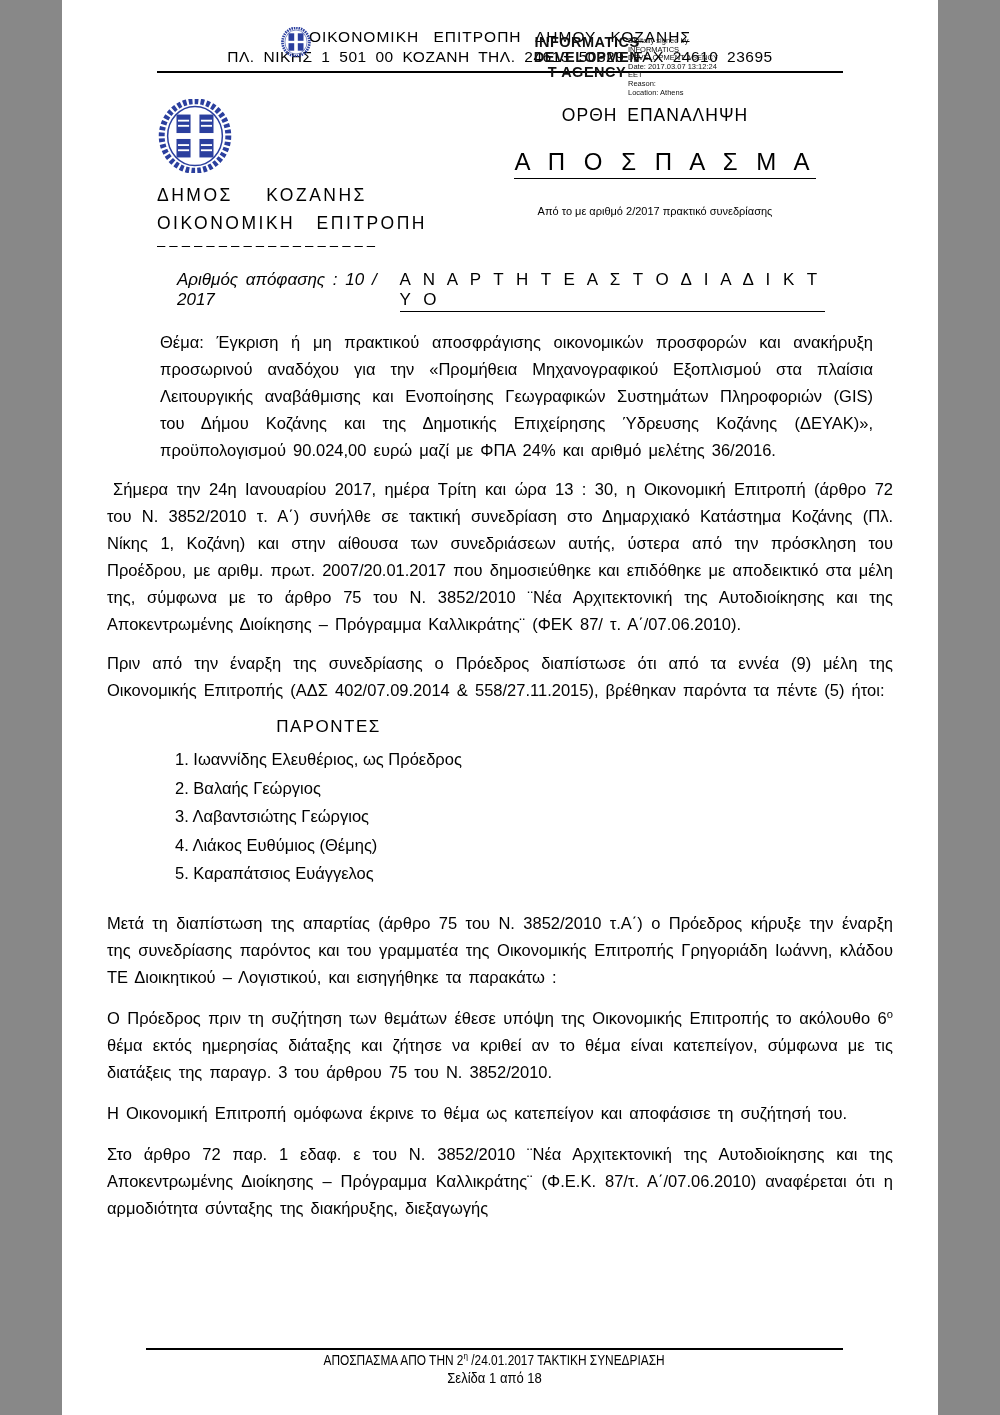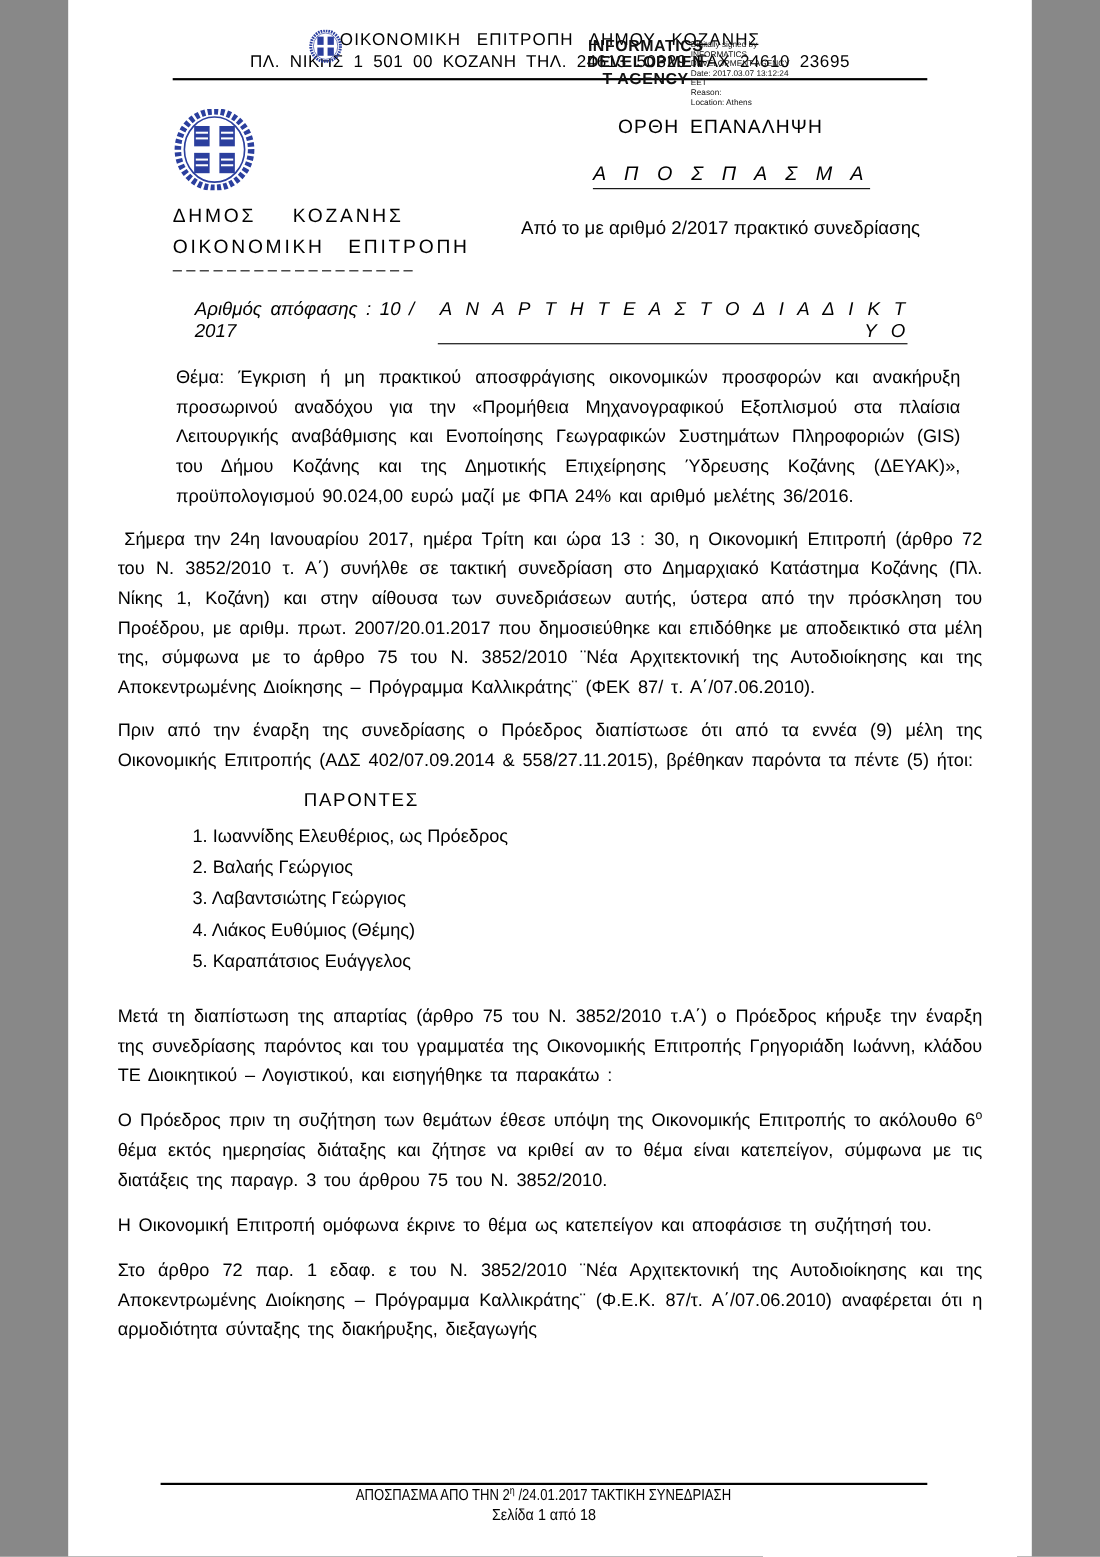--- a/index.html
+++ b/index.html
@@ -27,30 +27,30 @@
   
   .header-grid { display:flex; padding:10px 95px 0 95px; }
   .left-org { width:310px; text-align:left; }
   .big-emblem { width:76px; height:74px; margin-top:16px; }
   .org-name { font-size:17.5px; letter-spacing:2.5px; word-spacing:26px; margin-top:8px; }
   .org-committee { font-size:17.5px; letter-spacing:2.5px; word-spacing:14px; margin-top:7px; }
   .org-divider { font-size:15px; letter-spacing:4px; line-height:14px; margin-top:4px; white-space:nowrap; }
   .right-head { flex:1; text-align:center; }
   .correction { font-size:17.5px; letter-spacing:1px; word-spacing:4px; margin-top:22px; }
   .apospasma {
-    display:inline-block; font-size:18px; font-style:italic; letter-spacing:6px;
+    display:inline-block; font-size:24px; letter-spacing:6px;
     border-bottom:1.5px solid #000; padding-bottom:2px; margin-top:22px;margin-left:20px;
   }
-  .from-minutes { font-size:17px; margin-top:26px; }
+  .from-minutes { font-size:11px; margin-top:26px; }
   
   .decision-row { display:flex; justify-content:space-between; align-items:baseline; padding:18px 95px 0 95px; }
   .decision-number { font-style:italic; font-size:17px; padding-left:20px; word-spacing:3px; }
   .web-posting {
-    font-style:italic; font-size:17px; letter-spacing:2px; word-spacing:4px;
-    border-bottom:1.5px solid #000; padding-bottom:1px; margin-right:18px;text-align:right;
+    font-size:17px; letter-spacing:2px; word-spacing:4px;
+    border-bottom:1.5px solid #000; padding-bottom:1px; margin-right:18px;
   }
   
   .content { padding:0 45px; font-size:16.5px; line-height:27px; text-align:justify; word-spacing:2.5px; }
   .para { margin:12px 0 0 0; }
   .theme-para { margin:17px 20px 0 53px; }
   .indent1 { text-indent:6px; }
   .sup { vertical-align:super; font-size:68%; line-height:0; }
   
   .attendance { display:flex; padding:0 95px; margin-top:13px; font-size:16.5px; }
   .att-col { width:50%; }

